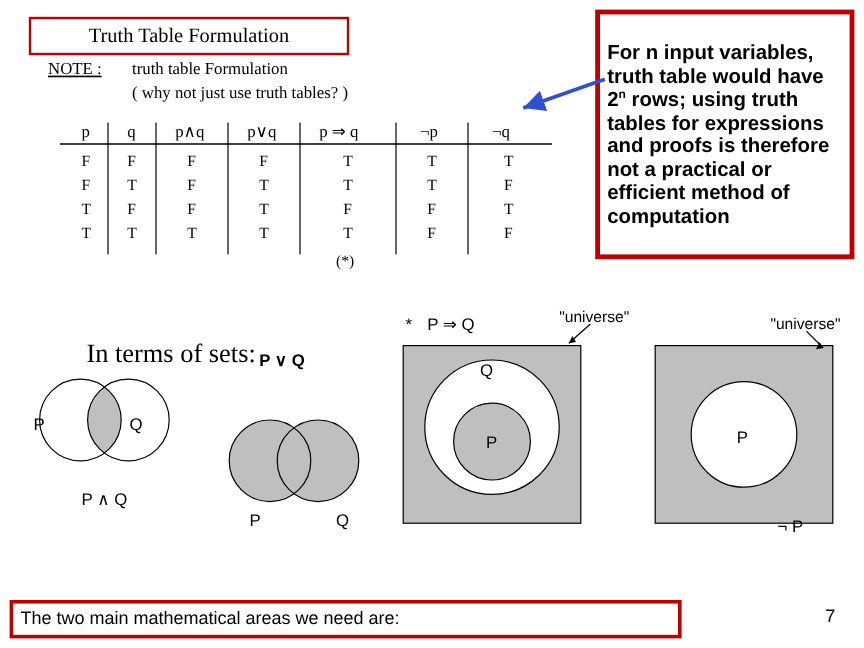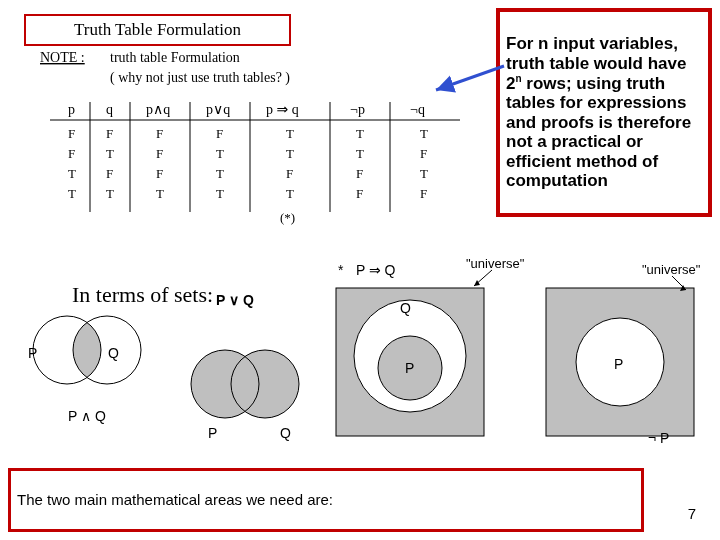--- a/index.html
+++ b/index.html
@@ -18,21 +18,21 @@
 
   .venn-small { position: absolute; }
   .venn-label { position: absolute; font-size: 14px; font-family: Arial, sans-serif; }
 
   .shade { fill: #bfbfbf; }
   .circ { fill: none; stroke: #000; stroke-width: 1; }
   .rect { fill: none; stroke: #000; stroke-width: 1; }
 
   .expr { position: absolute; font-size: 14px; font-family: Arial, sans-serif; }
 
-  .footer-box { position: absolute; left: 8px; bottom: 8px; width: 636px; border: 3px solid #c00000; padding: 20px 6px; font-size: 15px; font-family: Arial, sans-serif; line-height: 1.2; }
+  .footer-box { position: absolute; left: 8px; bottom: 8px; width: 560px; border: 3px solid #c00000; padding: 4px 6px; font-size: 15px; font-family: Arial, sans-serif; line-height: 1.2; }
   .page-num { position: absolute; right: 24px; bottom: 18px; font-size: 15px; font-family: Arial, sans-serif; }
 
   .tick { stroke:#000; stroke-width:1; }
   .hdr-line { stroke:#000; stroke-width:1.2; }
   .hw { font-family: "Comic Sans MS", cursive; font-size: 13px; }
   .hw-col { font-family: "Comic Sans MS", cursive; font-size: 14px; }
   .hw-note { font-family: "Comic Sans MS", cursive; font-size: 14px; }
 </style>
 </head>
 <body>

